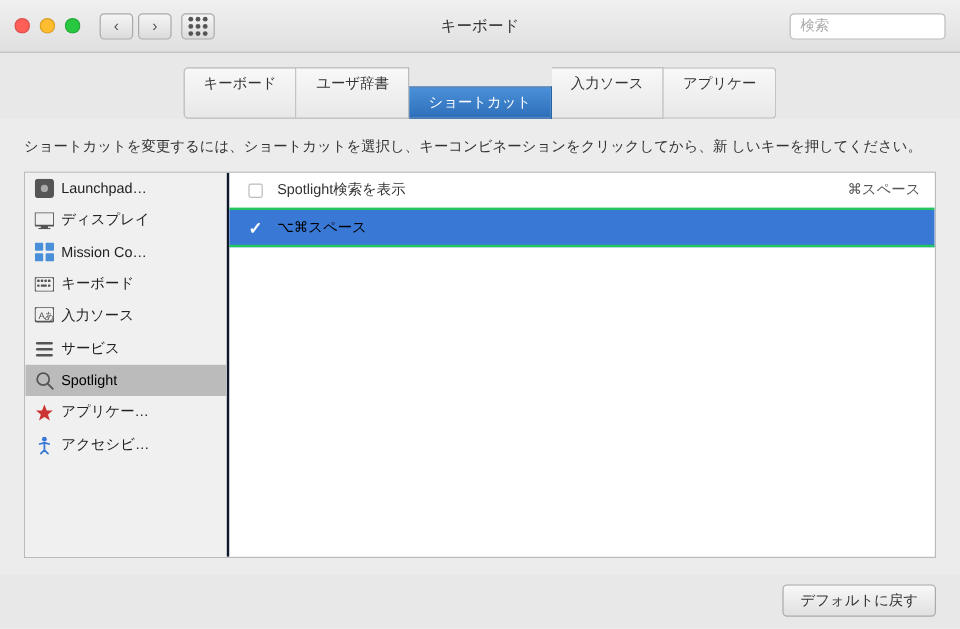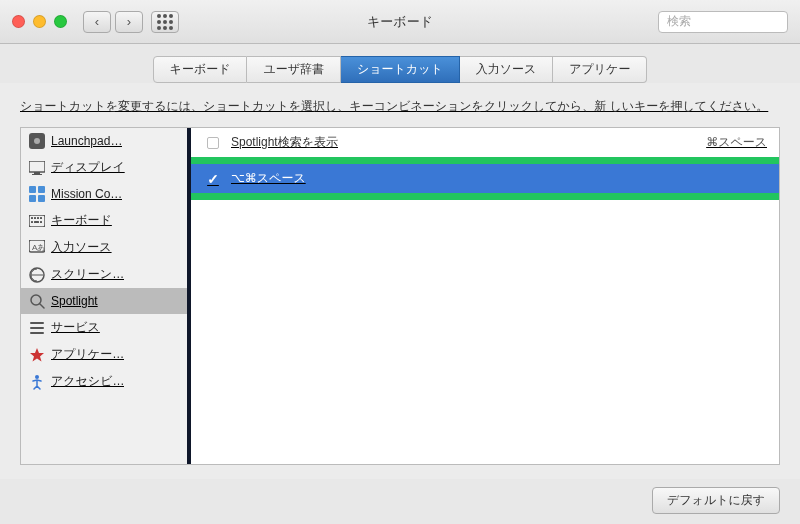--- a/index.html
+++ b/index.html
@@ -114,30 +114,30 @@
       cursor: pointer;
       white-space: nowrap;
     }
     .tab:first-child { border-radius: 4px 0 0 4px; }
     .tab:last-child { border-radius: 0 4px 4px 0; }
     .tab + .tab { border-left: none; }
     .tab.active {
       background: linear-gradient(to bottom, #4a90d9, #2f6fba);
       color: white;
       border-color: #2563a8;
+      margin-top: 16px;
     }
 
     
     .content {
       flex: 1;
       padding: 14px 20px 14px 20px;
       display: flex;
       flex-direction: column;
       overflow: hidden;
-      text-decoration: underline;
     }
 
     .description {
       font-size: 12px;
       color: #333;
       line-height: 1.5;
       margin-bottom: 12px;
     }
 
     .main-panel {
@@ -145,21 +145,21 @@
       flex: 1;
       border: 1px solid #bbb;
       background: white;
       overflow: hidden;
     }
 
     
     .sidebar {
       width: 170px;
       background: #f0f0f0;
-      border-right: 4px solid #0f172a;
+      border-right: 2px solid #0f172a;
       overflow-y: auto;
       flex-shrink: 0;
     }
     .sidebar-item {
       display: flex;
       align-items: center;
       padding: 5px 8px;
       font-size: 12px;
       color: #222;
       cursor: pointer;
@@ -191,21 +191,21 @@
     .shortcut-list {
       flex: 1;
       overflow-y: auto;
       padding: 0;
     }
 
     .shortcut-row {
       display: flex;
       align-items: center;
       padding: 6px 12px;
-      border-bottom: 7px solid #22c55e;
+      border-bottom: 2px solid #22c55e;
       font-size: 12px;
       color: #333;
       gap: 8px;
     }
     .shortcut-row.selected {
       background: #3a78d5;
       color: white;
     }
     .check-col {
       width: 20px;
@@ -214,21 +214,21 @@
       justify-content: center;
       flex-shrink: 0;
     }
     .label-col { flex: 1; }
     .key-col {
       text-align: center;
       font-size: 12px;
       color: #555;
       white-space: nowrap;
     }
-    .shortcut-row.selected .key-col { color: #ffffff; }
+    .shortcut-row.selected .key-col { color: #000000; }
 
     .checkbox {
       width: 12px;
       height: 12px;
       border: 1px solid #bbb;
       background: white;
       border-radius: 2px;
     }
     .checkmark {
       color: #3a78d5;
@@ -370,50 +370,40 @@
         <div class="sidebar-icon">
           <svg width="16" height="16" viewBox="0 0 16 16">
               <rect x="0" y="0" width="16" height="12" rx="2" fill="none" stroke="#555" stroke-width="1.5"></rect>
               <text x="3" y="10" font-size="8" fill="#555">A</text>
               <text x="8" y="10" font-size="8" fill="#555">あ</text>
             </svg>
         </div>
         <span class="sidebar-label">入力ソース</span>
       </div>
 
-      <div class="sidebar-item">
-        <div class="sidebar-icon">
-          <svg width="16" height="16" viewBox="0 0 16 16">
-              <circle cx="8" cy="8" r="7" fill="none" stroke="#555" stroke-width="1.5"></circle>
-              <path d="M8 2 A6 6 0 0 0 8 14" fill="none" stroke="#555" stroke-width="1"></path>
-              <line x1="2" y1="8" x2="14" y2="8" stroke="#555" stroke-width="1"></line>
-            </svg>
-        </div>
-        <span class="sidebar-label">スクリーン…</span>
-      </div>
-
-      <div class="sidebar-item selected">
-        <div class="sidebar-icon">
-          <svg width="16" height="16" viewBox="0 0 16 16">
-              <circle cx="7" cy="7" r="5" fill="none" stroke="#555" stroke-width="1.5"></circle>
-              <line x1="11" y1="11" x2="15" y2="15" stroke="#555" stroke-width="1.5" stroke-linecap="round"></line>
-            </svg>
-        </div>
-        <span class="sidebar-label">Spotlight</span>
-      </div>
 
       <div class="sidebar-item">
         <div class="sidebar-icon">
           <svg width="16" height="16" viewBox="0 0 16 16">
               <rect x="1" y="2" width="14" height="2" rx="1" fill="#555"></rect>
               <rect x="1" y="7" width="14" height="2" rx="1" fill="#555"></rect>
               <rect x="1" y="12" width="14" height="2" rx="1" fill="#555"></rect>
             </svg>
         </div>
         <span class="sidebar-label">サービス</span>
+      </div>
+
+      <div class="sidebar-item selected">
+        <div class="sidebar-icon">
+          <svg width="16" height="16" viewBox="0 0 16 16">
+              <circle cx="7" cy="7" r="5" fill="none" stroke="#555" stroke-width="1.5"></circle>
+              <line x1="11" y1="11" x2="15" y2="15" stroke="#555" stroke-width="1.5" stroke-linecap="round"></line>
+            </svg>
+        </div>
+        <span class="sidebar-label">Spotlight</span>
       </div>
 
       <div class="sidebar-item">
         <div class="sidebar-icon">
           <svg width="16" height="16" viewBox="0 0 16 16">
               <path d="M8 1 L10 6 L15 6 L11 9.5 L12.5 14.5 L8 11.5 L3.5 14.5 L5 9.5 L1 6 L6 6 Z" fill="#cc3333" stroke="none"></path>
             </svg>
         </div>
         <span class="sidebar-label">アプリケー…</span>
       </div>

